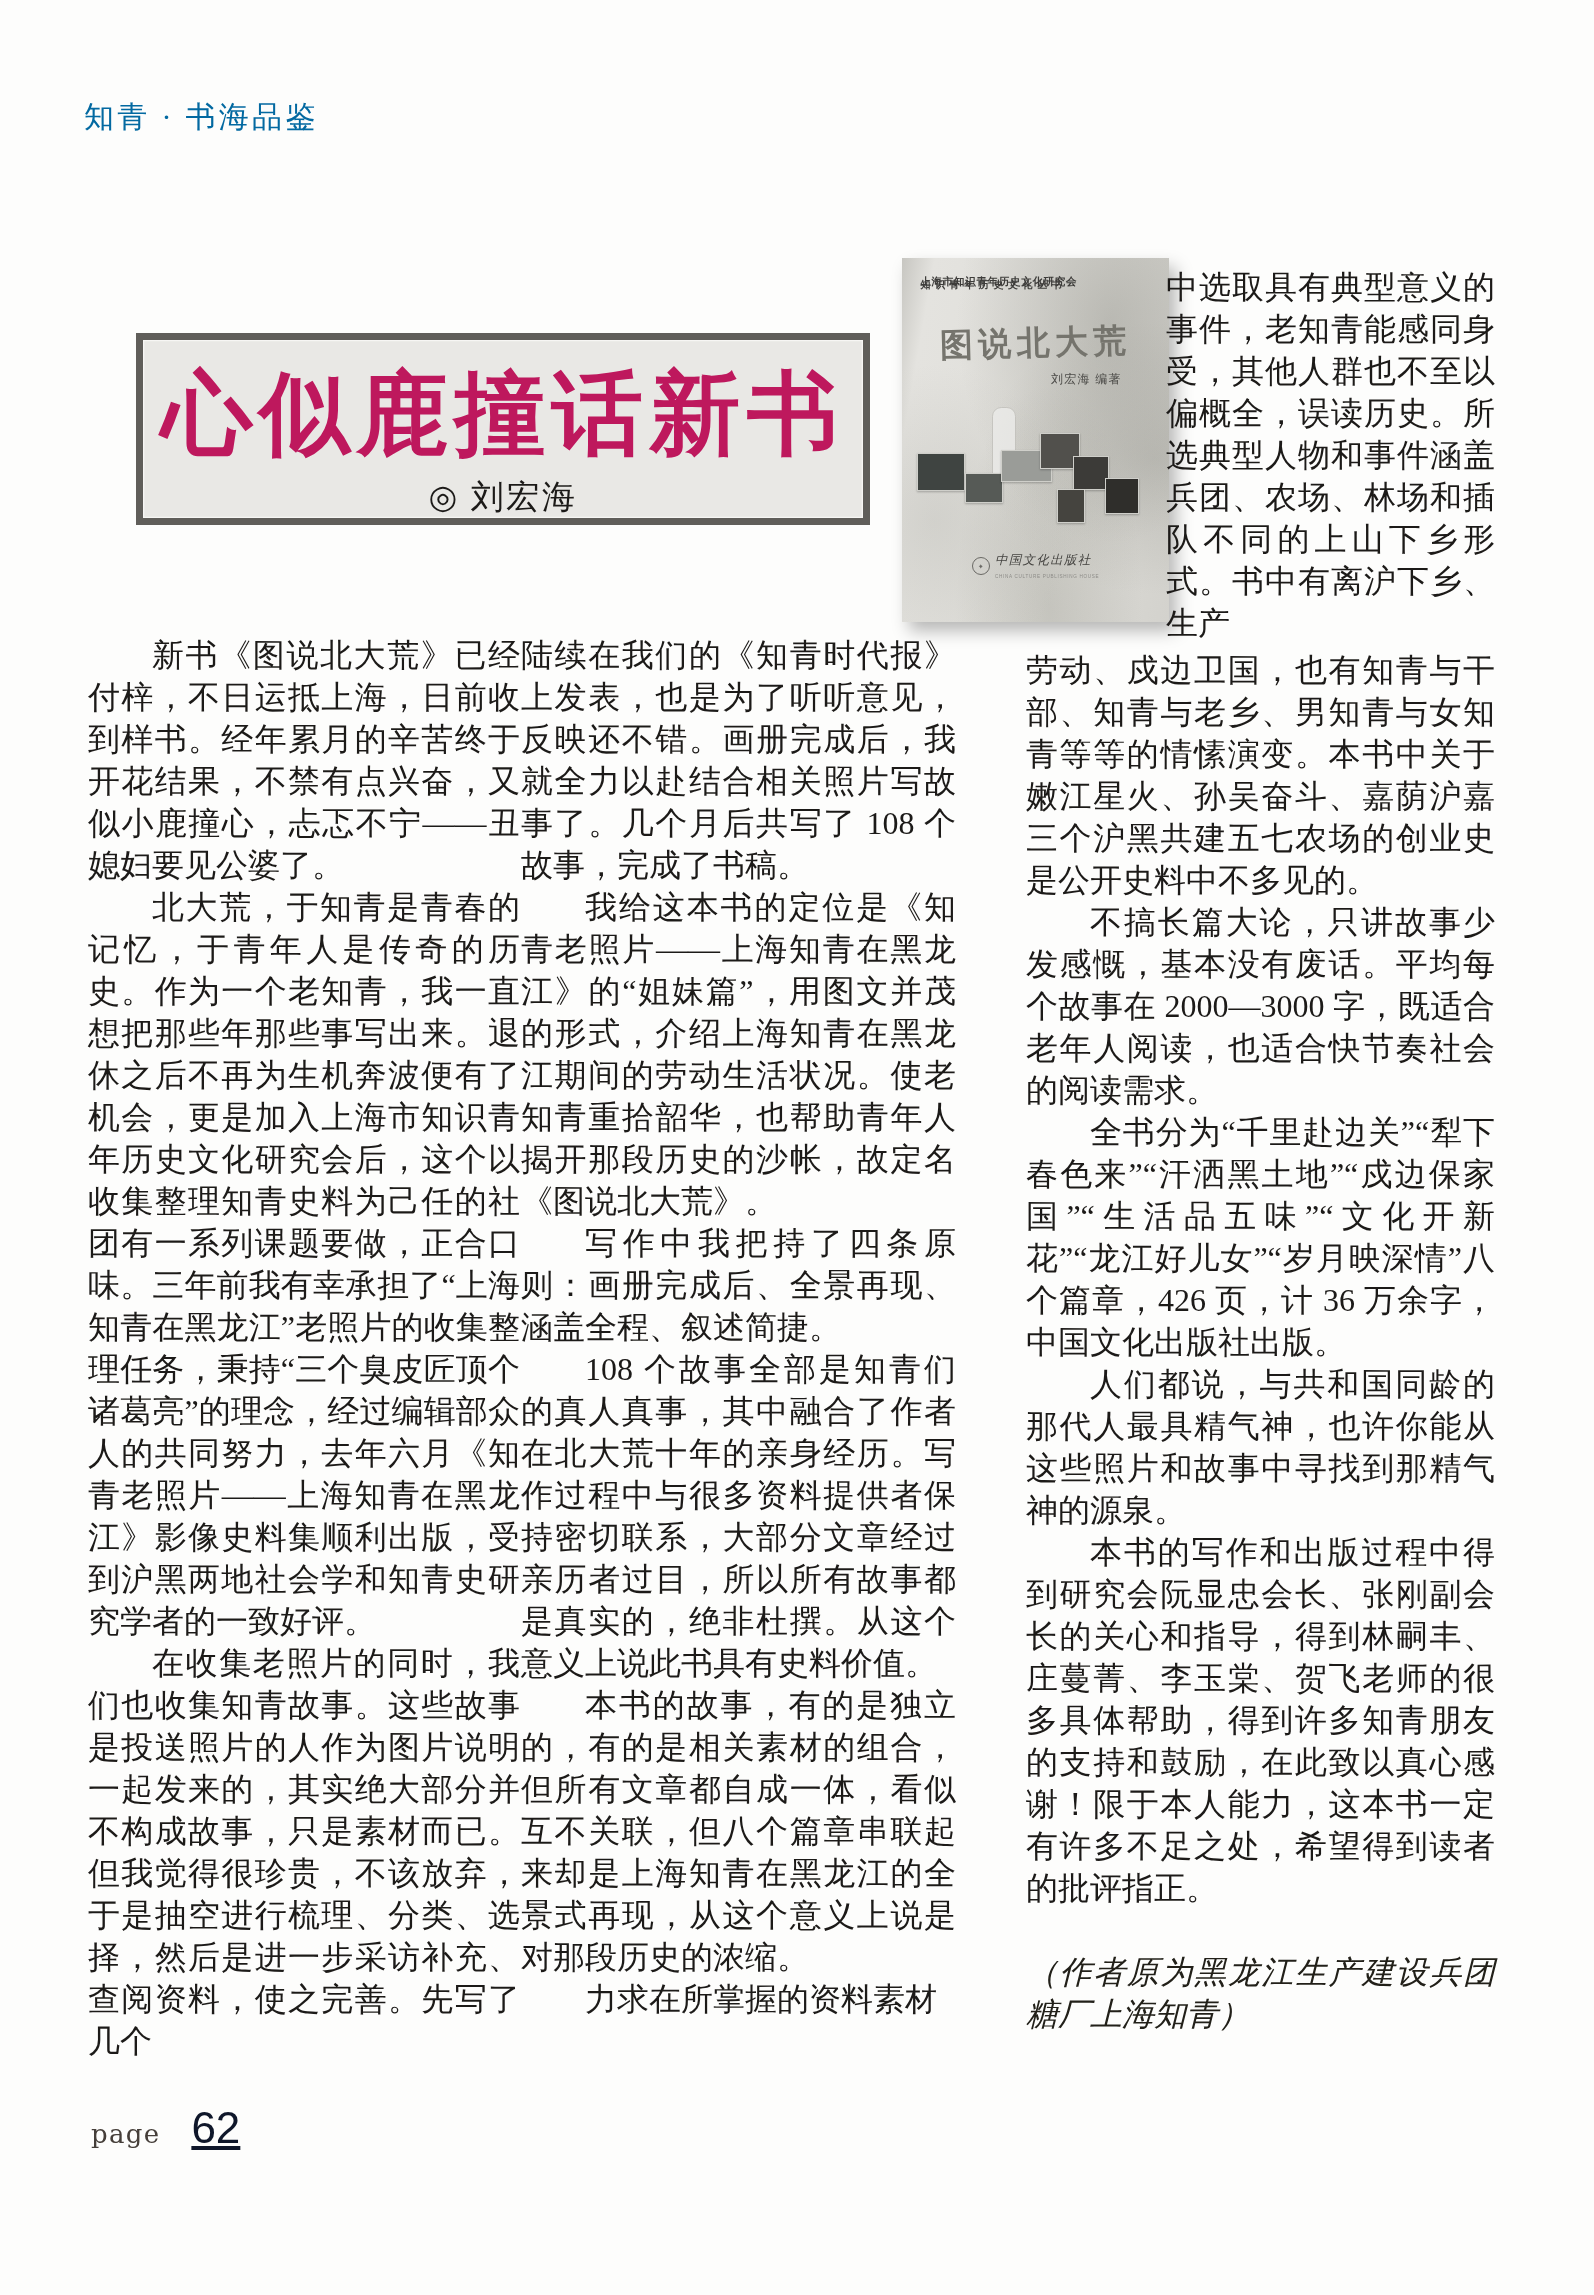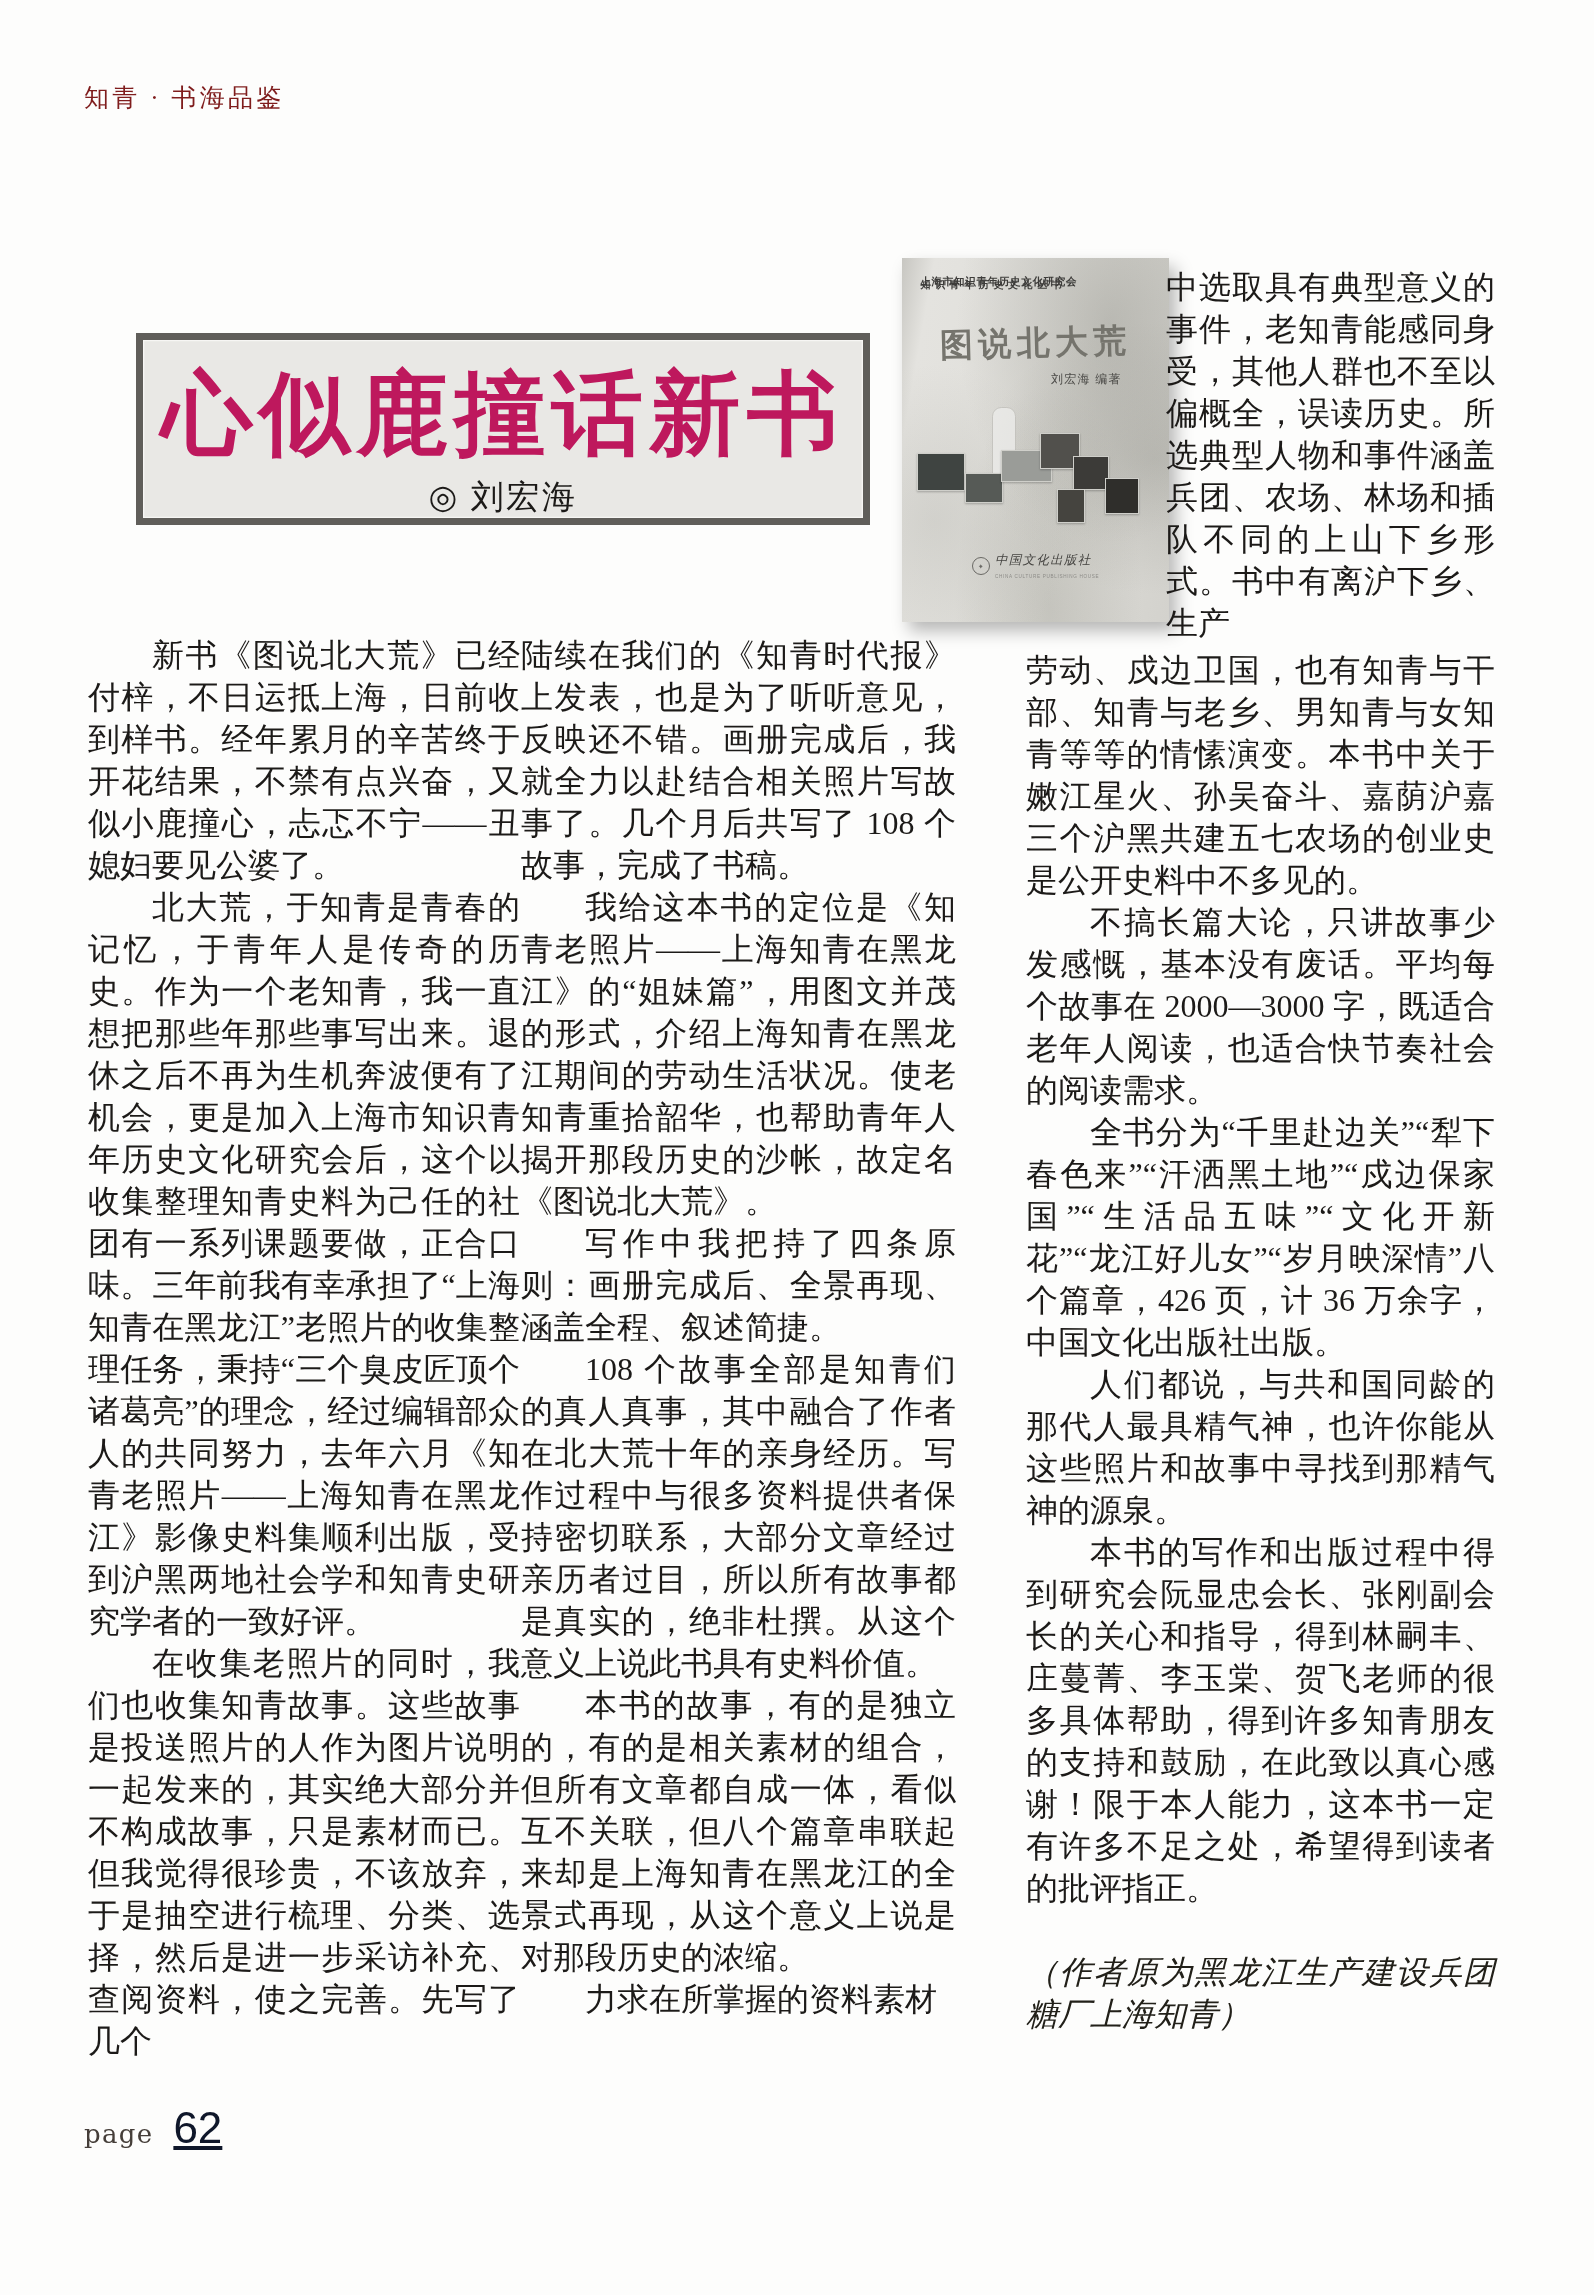--- a/index.html
+++ b/index.html
@@ -5,22 +5,22 @@
   html,body { margin:0; padding:0; background:#ffffff; }
   .page {
     position:relative; width:1595px; height:2295px;
     background:#fdfdfc; overflow:hidden;
     font-family:"Liberation Serif","DejaVu Serif",serif;
     color:#1c1a18;
   }
 
   
   .header {
-    position:absolute; left:84px; top:81px;
-    font-size:25px; letter-spacing:3.3px; color:#7f1d1d;
+    position:absolute; left:84px; top:97px;
+    font-size:30px; letter-spacing:3.3px; color:#0369a1;
   }
 
   
   .title-box {
     position:absolute; left:136px; top:333px; width:734px; height:192px;
     background:#e9e8e5; border:7.2px solid #605e5a;
     box-shadow:inset 0 0 0 1.3px #f7f6f4;
     box-sizing:border-box; text-align:center;
   }
   .title-box .main-title {
@@ -102,22 +102,22 @@
   .col2 { left:521px;  top:634px; width:435px; }
   .col3top { left:1166px; top:266px; width:329px; height:383px; }
   .col3 { left:1026px; top:649px; width:469px; }
   .attr {
     margin-top:42px !important; font-style:italic; color:#222019;
     font-family:"DejaVu Serif","Liberation Serif",serif;
   }
 
   
   .footer {
-    position:absolute; left:84px; top:2103px;
-    display:flex; align-items:baseline; gap:20px;
+    position:absolute; left:91px; top:2103px;
+    display:flex; align-items:baseline; gap:31px;
   }
   .footer .flabel {
     font-size:26px; color:#453e39; letter-spacing:1.3px;
     font-family:"DejaVu Serif","Liberation Serif",serif;
   }
   .footer .fnum {
     font-size:44px; color:#0f172a; font-weight:500;
     font-family:"Liberation Sans","DejaVu Sans",sans-serif;
     text-decoration:underline;
   }

